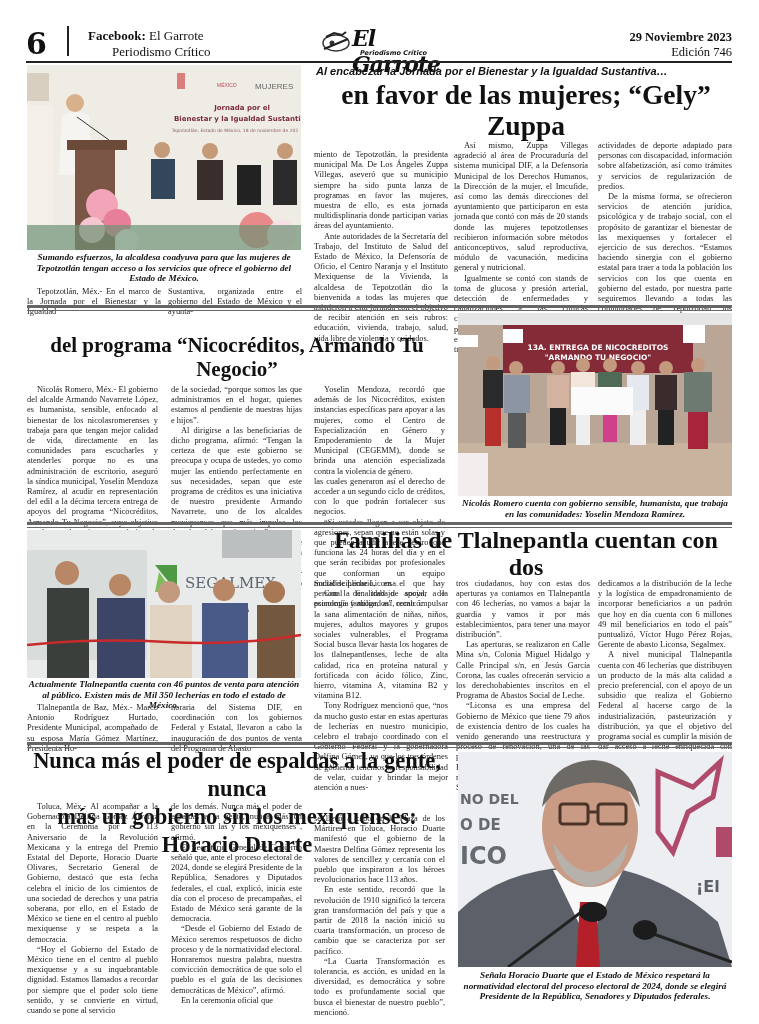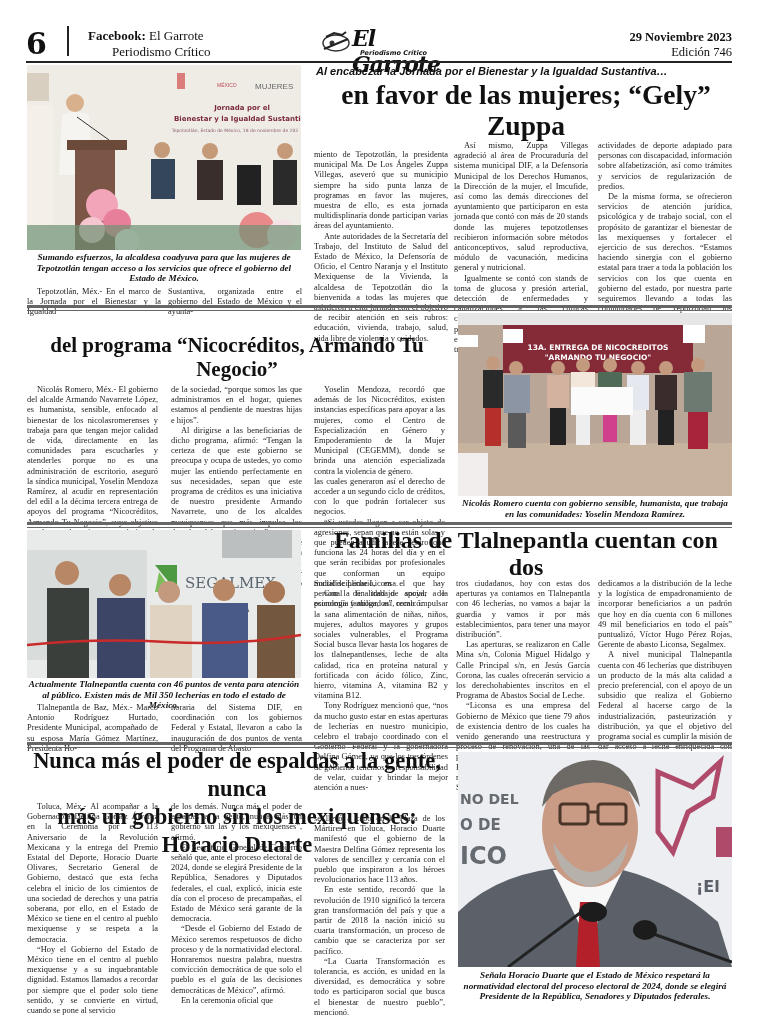--- a/index.html
+++ b/index.html
@@ -264,21 +264,21 @@
 </div>
 <div class="abs col" style="left:171px; top:802px; width:131px;">
   <p style="text-indent:0">de los demás. Nunca más el poder de espaldas a la gente, nunca más un gobierno sin las y los mexiquenses”, afirmó.</p>
   <p>El Secretario General de Gobierno señaló que, ante el proceso electoral de 2024, donde se elegirá Presidente de la República, Senadores y Diputados federales, el cual, explicó, inicia este día con el proceso de precampañas, el Estado de México será garante de la democracia.</p>
   <p>“Desde el Gobierno del Estado de México seremos respetuosos de dicho proceso y de la normatividad electoral. Honraremos nuestra palabra, nuestra convicción democrática de que solo el pueblo es el guía de las decisiones democráticas de México”, afirmó.</p>
   <p>En la ceremonia oficial que</p>
 </div>
 <div class="abs col" style="left:314px; top:802px; width:131px;margin-top:12px;">
   <p style="text-indent:0">se llevó a cabo en la Plaza de los Mártires en Toluca, Horacio Duarte manifestó que el gobierno de la Maestra Delfina Gómez representa los valores de sencillez y cercanía con el pueblo que inspiraron a los héroes revolucionarios hace 113 años.</p>
   <p>En este sentido, recordó que la revolución de 1910 significó la tercera gran transformación del país y que a partir de 2018 la nación inició su cuarta transformación, un proceso de cambio que se caracteriza por ser pacífico.</p>
-  <p>“La Cuarta Transformación es tolerancia, es acción, es unidad en la diversidad, es democrática y sobre todo es participaron social que busca el bienestar de nuestro pueblo”, mencionó.</p>
+  <p>“La Cuarta Transformación es tolerancia, es acción, es unidad en la diversidad, es democrática y sobre todo es profundamente social que busca el bienestar de nuestro pueblo”, mencionó.</p>
 </div>
 
 <div class="abs photo photo4">
   <svg width="274" height="215" viewBox="0 0 274 215">
     <rect width="274" height="215" fill="#eceef1"></rect>
     <text x="2" y="52" font-family="DejaVu Sans, sans-serif" font-weight="bold" font-size="14" fill="#666b72">NO DEL</text>
     <text x="2" y="78" font-family="DejaVu Sans, sans-serif" font-weight="bold" font-size="15" fill="#666b72">O DE</text>
     <text x="2" y="112" font-family="DejaVu Sans, sans-serif" font-weight="bold" font-size="24" fill="#666b72">ICO</text>
     <text x="238" y="140" font-family="DejaVu Sans, sans-serif" font-weight="bold" font-size="16" fill="#5a5f68">¡El</text>
 

